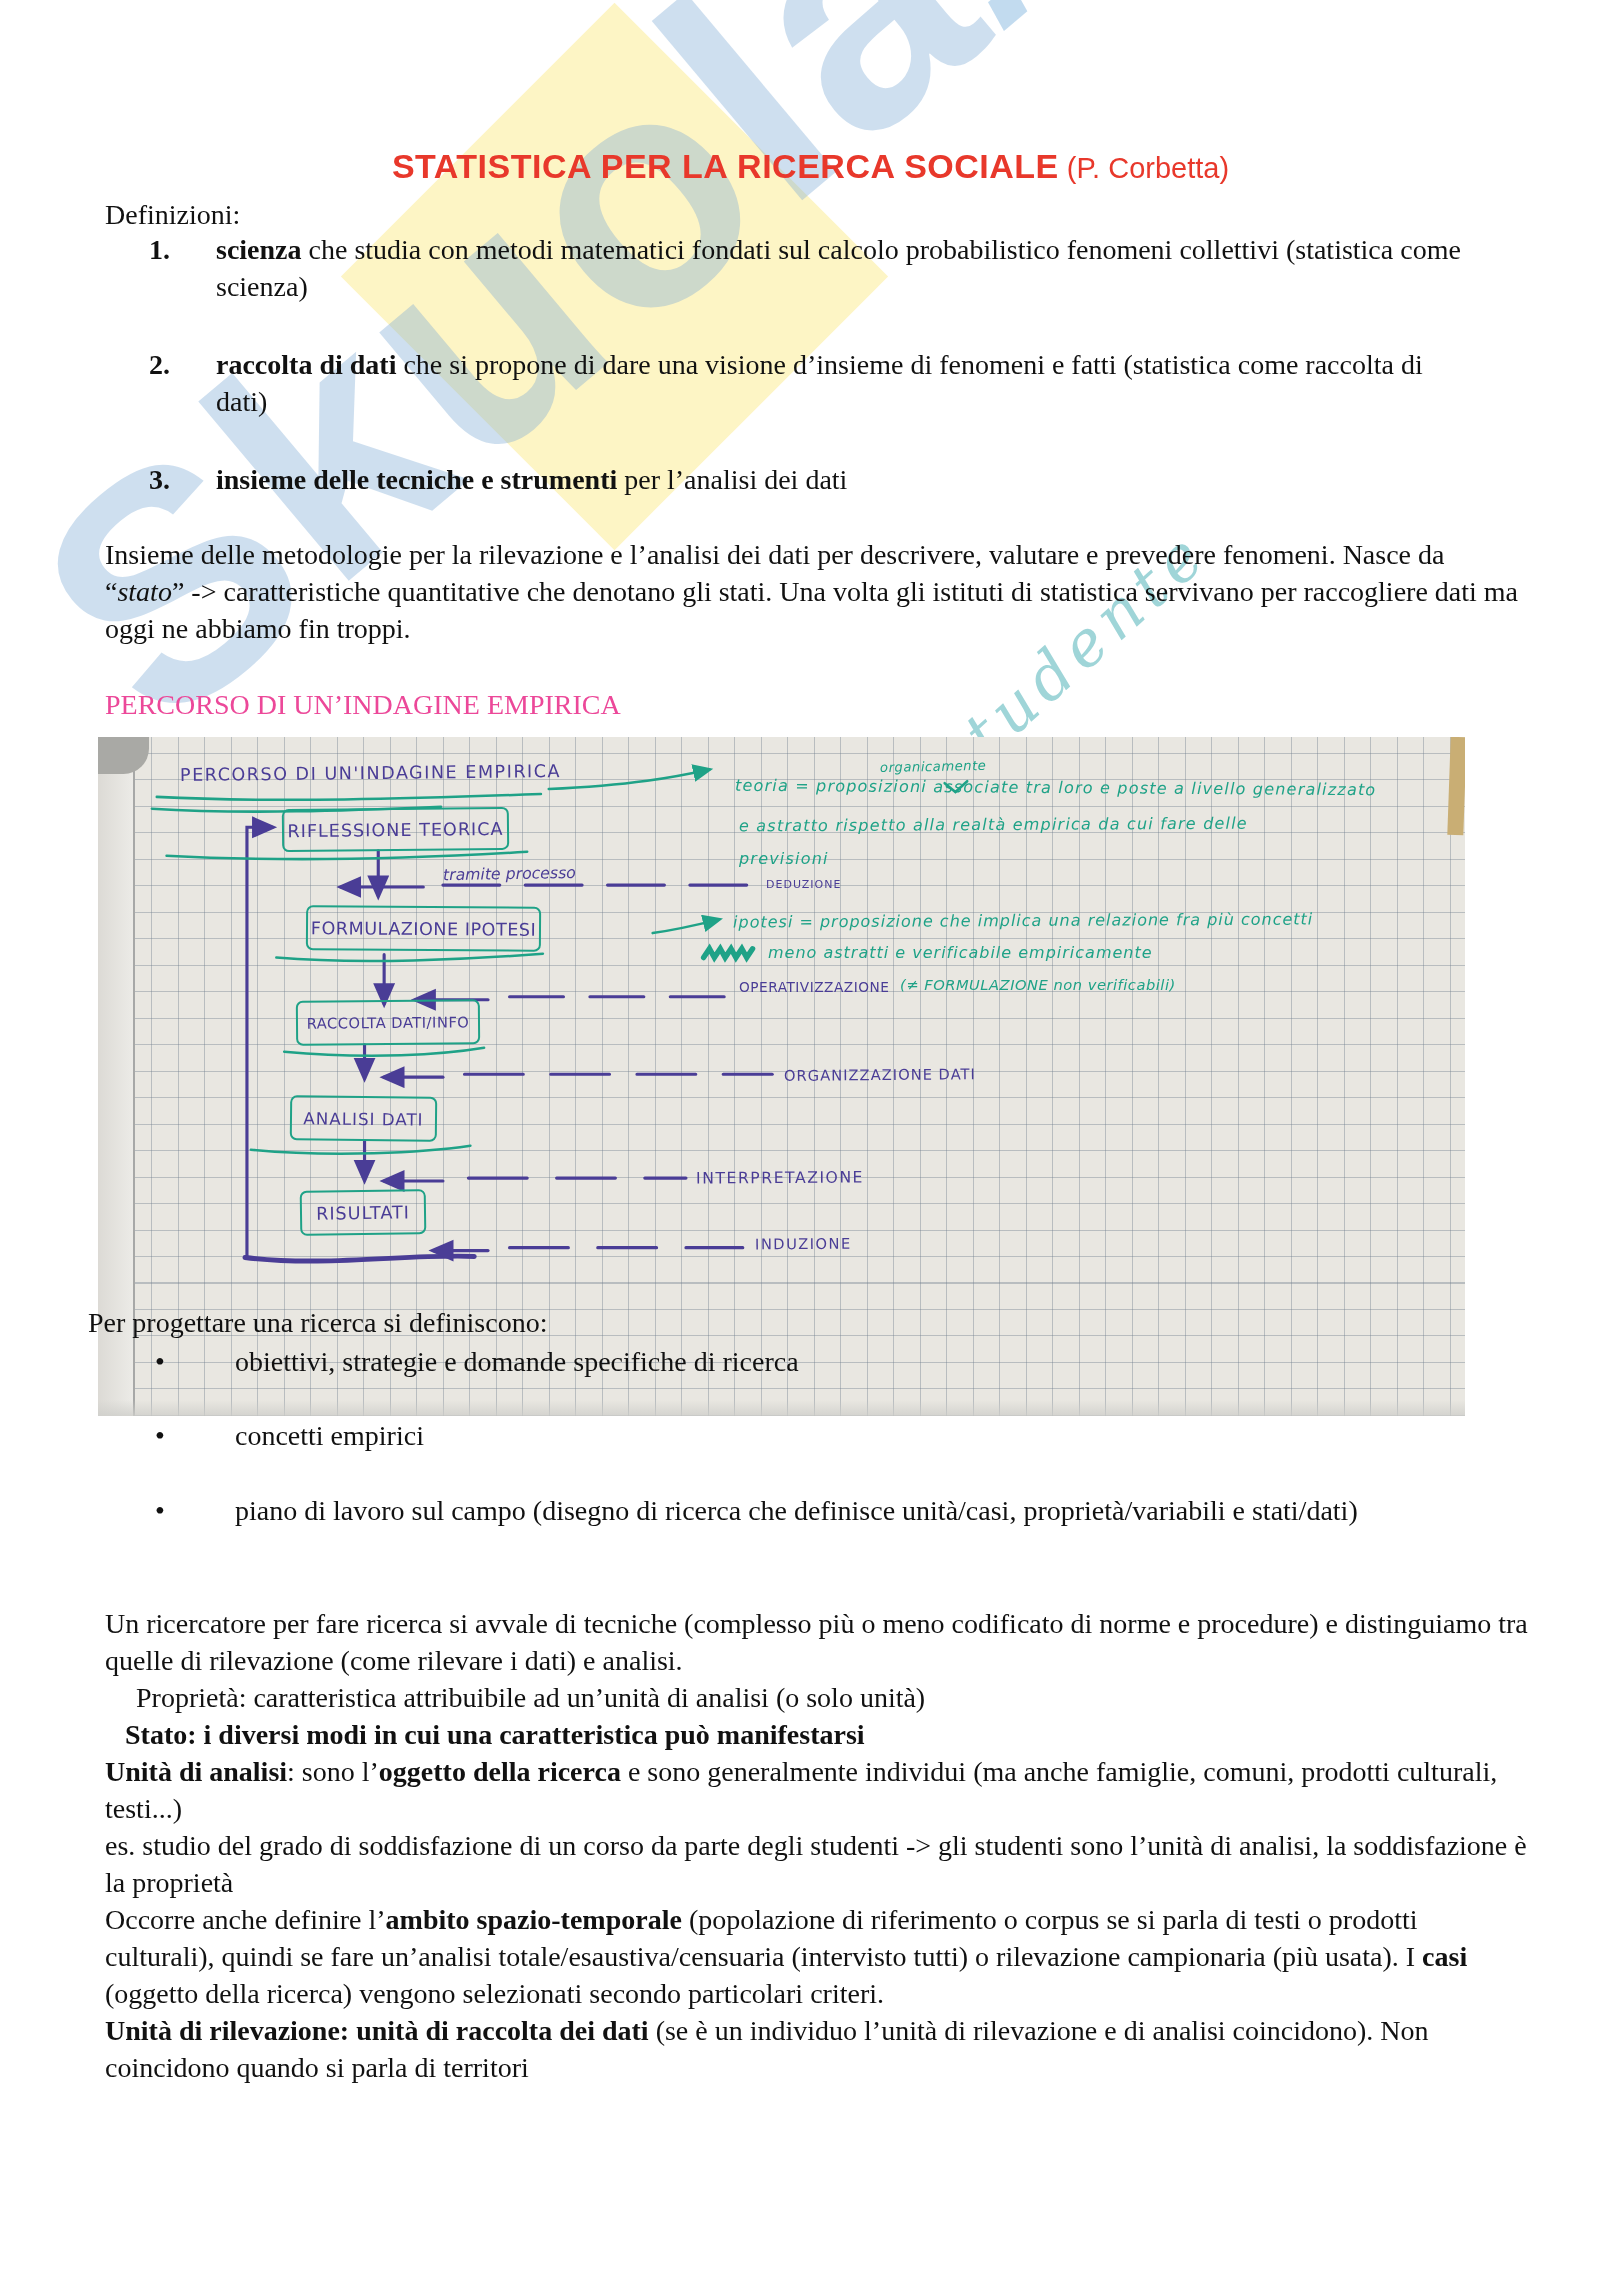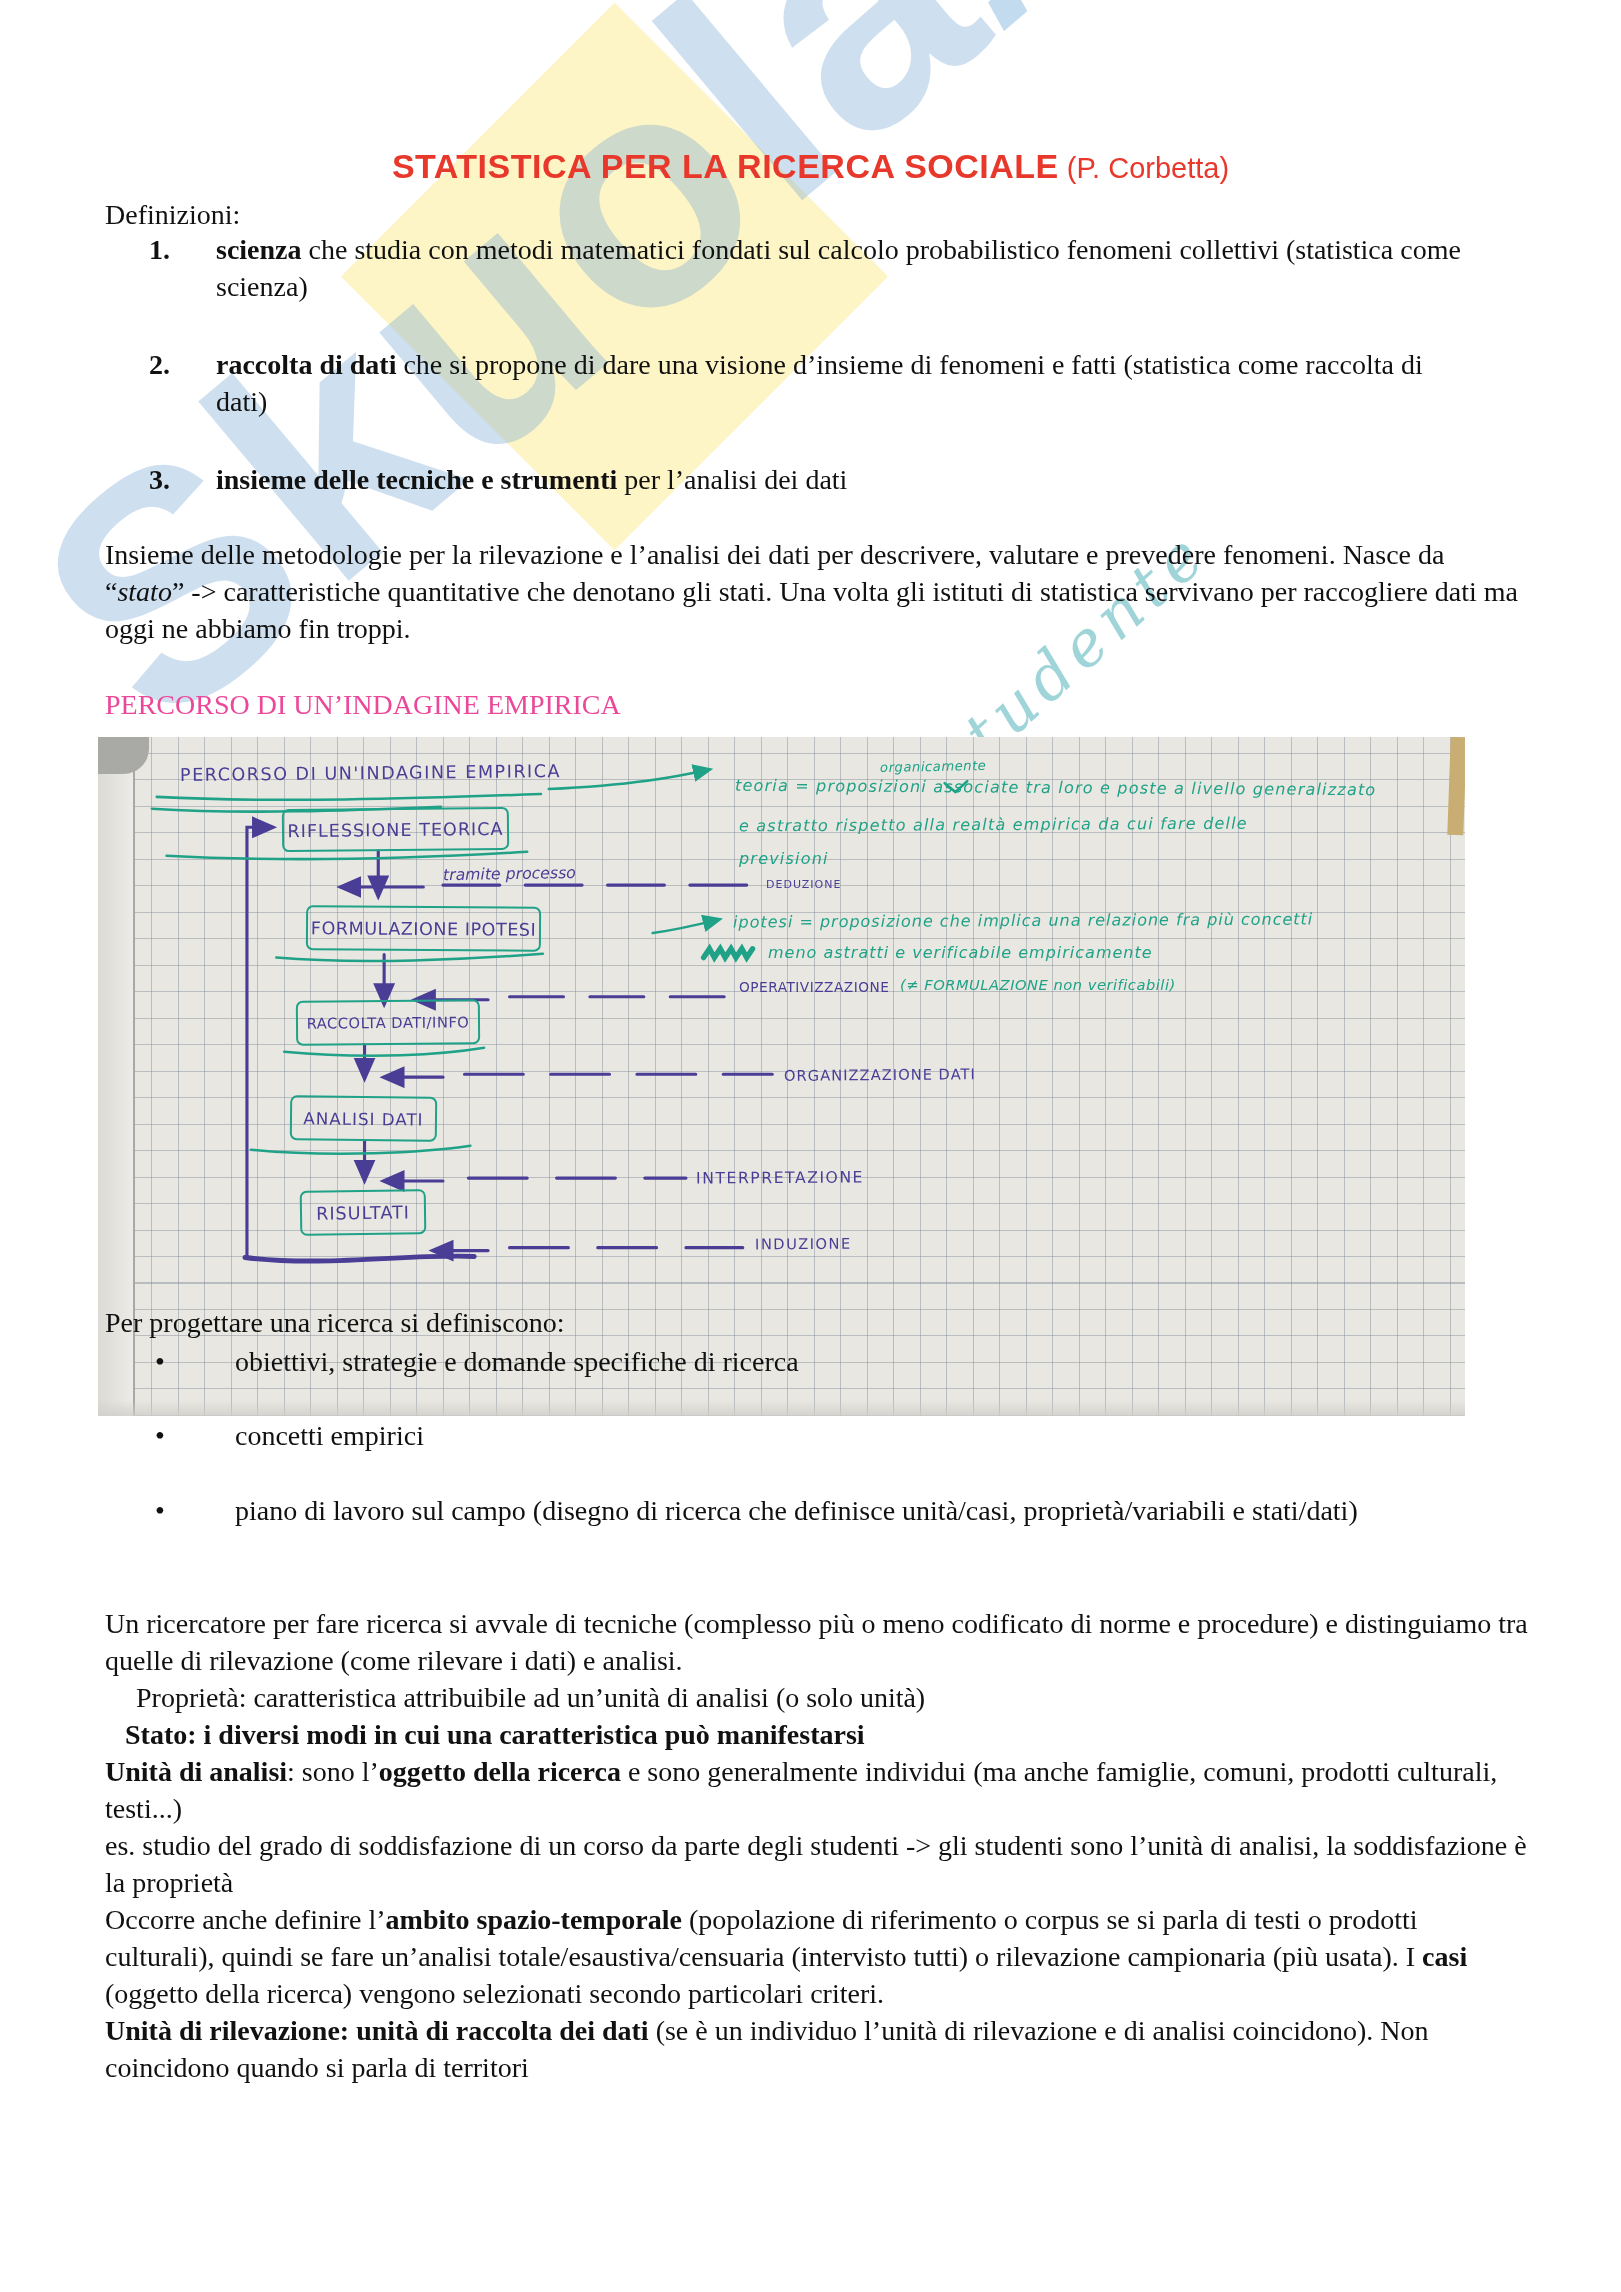--- a/index.html
+++ b/index.html
@@ -21,21 +21,21 @@
          font-family:"Liberation Sans",sans-serif;color:#e8382b;}
   .title .main{font-weight:bold;font-size:34px;letter-spacing:0.5px;}
   .title .suffix{font-weight:normal;font-size:29px;}
   .t29{font-size:28px;line-height:37px;}
   .def-label{position:absolute;left:105px;top:196px;}
   .def-item{position:absolute;left:149px;width:1333px;}
   .def-item .num{display:inline-block;width:67px;font-weight:bold;vertical-align:top;}
   .def-item .txt{display:inline-block;width:1255px;}
   .intro{position:absolute;left:105px;top:536px;width:1418px;}
   .sec-header{position:absolute;left:105px;top:689px;font-size:28px;color:#ec4899;}
-  .progettare{position:absolute;left:105px;top:1304px;}
+  .progettare{position:absolute;left:88px;top:1304px;}
   .bullet{position:absolute;left:155px;width:1333px;}
   .bullet .dot{display:inline-block;width:80px;vertical-align:top;font-size:28px;}
   .bullet .txt{display:inline-block;width:1245px;}
   .body-block{position:absolute;left:105px;top:1605px;width:1423px;}
   .body-block p{margin:0;}
   
   .photo{position:absolute;left:98px;top:737px;width:1367px;height:679px;background-color:#e9e7e1;
          background-image:
            repeating-linear-gradient(0deg, rgba(112,126,141,0.40) 0 1px, transparent 1px 26.5px),
            repeating-linear-gradient(90deg, rgba(112,126,141,0.40) 0 1px, transparent 1px 26.5px);

